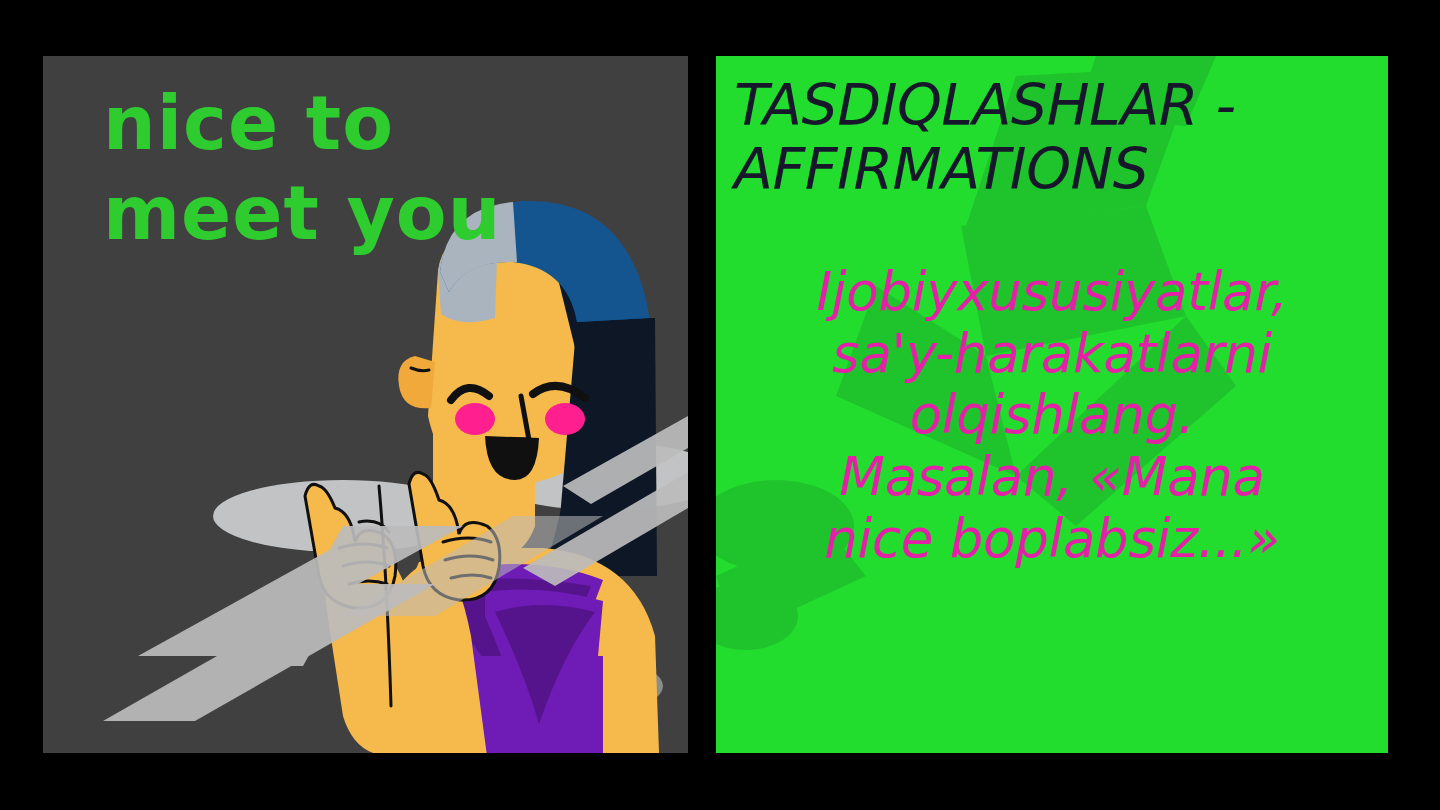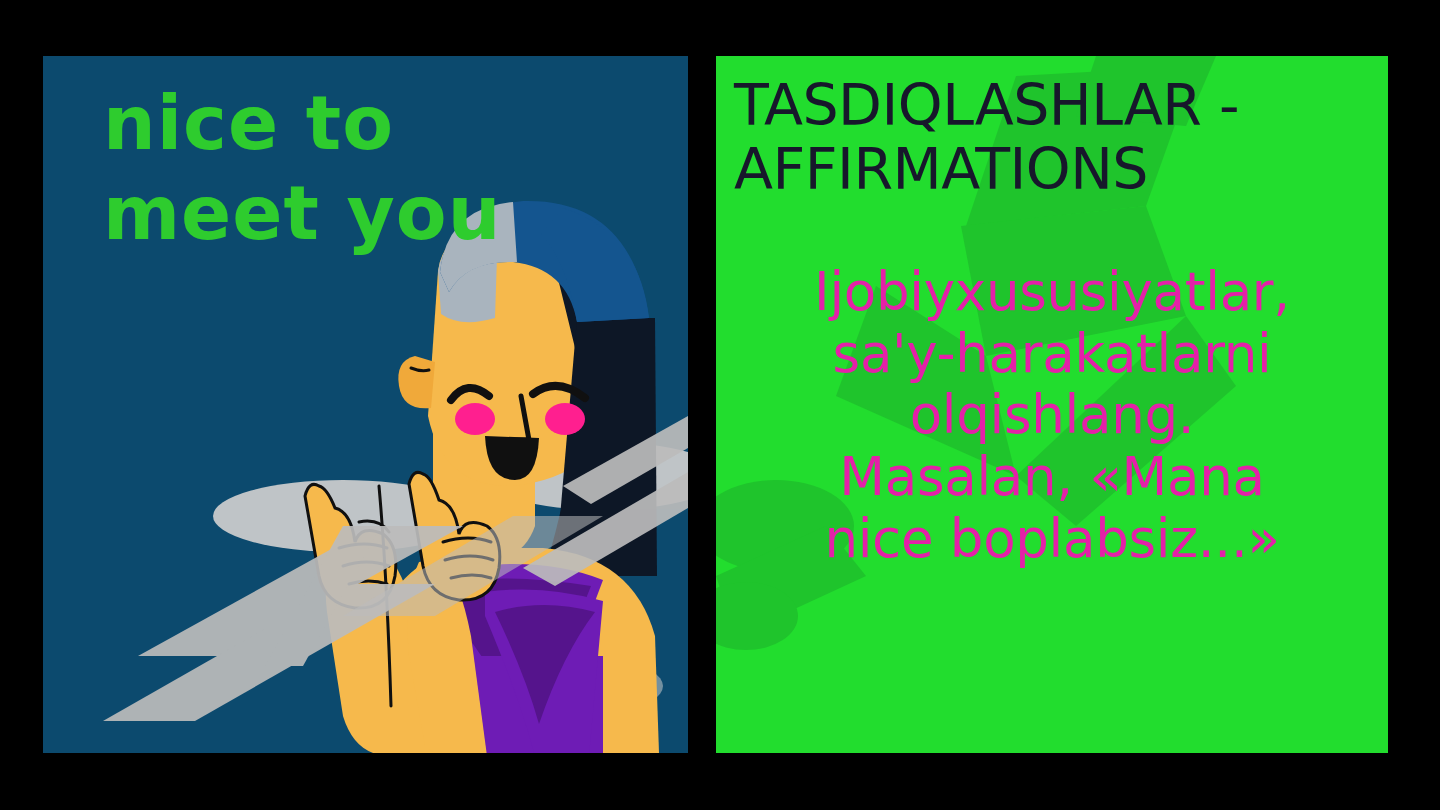--- a/index.html
+++ b/index.html
@@ -5,21 +5,21 @@
   html,body{margin:0;padding:0;background:#000;}
   body{
     width:1440px;height:810px;position:relative;overflow:hidden;
     font-family:"Liberation Sans",sans-serif;
   }
   .stage{position:absolute;inset:0;background:#000;}
 
   
   .left-panel{
     position:absolute;left:43px;top:56px;width:645px;height:697px;
-    background:#0c4a6e;overflow:hidden;
+    background:#404040;overflow:hidden;
   }
   .greeting{
     position:absolute;left:60px;top:22px;width:540px;
     color:#2ECC2E;
     font-family:"DejaVu Sans",sans-serif;
     font-weight:700;
     font-size:74px;
     line-height:1.22;
     letter-spacing:1px;
     white-space:pre-line;
@@ -28,21 +28,21 @@
 
   
   .wm-left{position:absolute;left:0;top:0;width:645px;height:697px;pointer-events:none;}
 
   
   .right-panel{
     position:absolute;left:716px;top:56px;width:672px;height:697px;
     background:#22DD2E;overflow:hidden;
   }
   .wm-right{position:absolute;left:0;top:0;width:672px;height:697px;pointer-events:none;}
-  .right-inner{position:absolute;left:0;top:0;width:672px;height:697px;}
+  .right-inner{position:absolute;left:0;top:0;width:672px;height:697px;font-style:italic;}
   .r-title{
     position:absolute;left:18px;top:18px;width:640px;
     color:#17172B;
     font-family:"DejaVu Sans",sans-serif;
     font-weight:400;
     font-size:57px;
     line-height:1.12;
     letter-spacing:-0.5px;
     text-align:left;
     white-space:pre-line;

